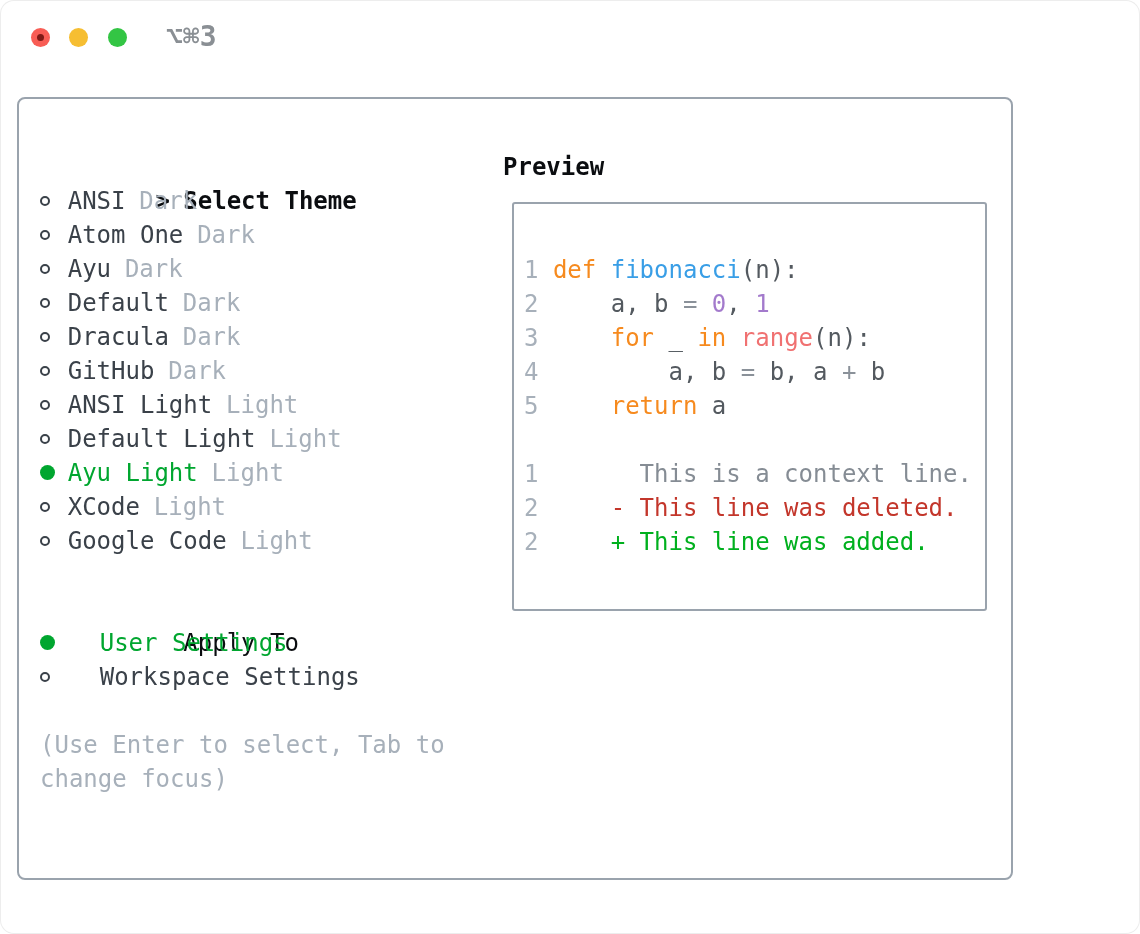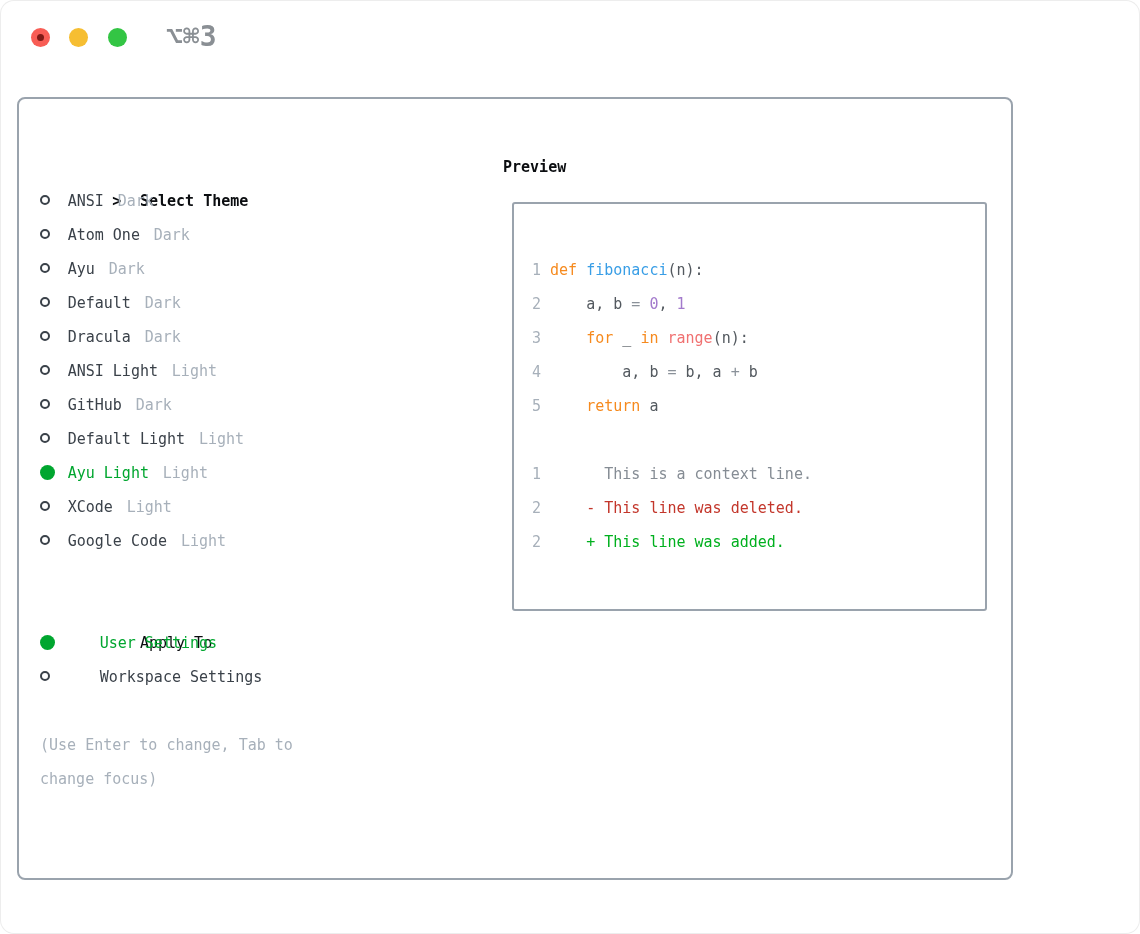--- a/index.html
+++ b/index.html
@@ -27,21 +27,21 @@
   .win-title {
     position: absolute; left: 166px; top: 21px; line-height: 32px;
     font-family: "DejaVu Sans Mono", "DejaVu Sans", monospace;
     font-size: 28px; font-weight: 700; color: var(--titleGray);
   }
   
   .panel {
     position: absolute; left: 17px; top: 97px; width: 996px; height: 783px;
     border: 2px solid var(--panelBorder); border-radius: 8px; background: #fff;
   }
-  .row { height: 34px; line-height: 34px; font-size: 15px; white-space: pre; }
+  .row { height: 34px; line-height: 34px; font-size: 24px; white-space: pre; }
   .left-col { position: absolute; left: 21px; top: 51px; }
   .cell { display: inline-block; width: 27.7px; }
   .hdr { font-weight: 700; color: var(--header); }
   .prompt { font-weight: 700; color: var(--header); }
   .name { color: var(--itemName); }
   .name.sel { color: var(--green); }
   .tag { color: var(--tag); padding-left: 13.85px; }
   .label { color: var(--itemName); margin-left: 32px; }
   .label.sel { color: var(--green); }
   .apply-hdr { color: var(--header); }
@@ -50,21 +50,21 @@
   .marker i {
     display: inline-block; width: 10px; height: 10px; border: 2px solid var(--itemName);
     border-radius: 50%; vertical-align: middle; margin-bottom: 3px;
   }
   .marker i.sel { width: 15px; height: 15px; border: none; background: var(--green); }
   
   .preview-hdr { position: absolute; left: 484px; top: 51px; font-weight: 700; color: var(--header); }
   .preview-box {
     position: absolute; left: 493px; top: 103px; width: 475px; height: 409px;
     border: 2px solid var(--panelBorder); border-radius: 3px;
-    padding: 49px 8px 0 18px; background: #fff; overflow: hidden;
+    padding: 49px 8px 0 10px; background: #fff; overflow: hidden;
   }
   .tok-ln  { color: var(--lineNum); }
   .tok-fg  { color: var(--codeFg); }
   .tok-kw  { color: var(--kw); }
   .tok-fn  { color: var(--fn); }
   .tok-pu  { color: var(--pu); }
   .tok-re  { color: var(--re); }
   .tok-op  { color: var(--op); }
   .tok-ctx { color: var(--ctx); }
   .tok-del { color: var(--del); }
@@ -90,42 +90,42 @@
       <div class="row">
         <span class="prompt cell">&gt;</span><span class="hdr">Select Theme</span>
       </div>
 
       <div id="theme-list">
           <div class="row"><span class="marker"><i></i></span><span class="name">ANSI</span><span class="tag">Dark</span></div>
           <div class="row"><span class="marker"><i></i></span><span class="name">Atom One</span><span class="tag">Dark</span></div>
           <div class="row"><span class="marker"><i></i></span><span class="name">Ayu</span><span class="tag">Dark</span></div>
           <div class="row"><span class="marker"><i></i></span><span class="name">Default</span><span class="tag">Dark</span></div>
           <div class="row"><span class="marker"><i></i></span><span class="name">Dracula</span><span class="tag">Dark</span></div>
+          <div class="row"><span class="marker"><i></i></span><span class="name">GitHub</span><span class="tag">Dark</span></div>
           <div class="row"><span class="marker"><i></i></span><span class="name">ANSI Light</span><span class="tag">Light</span></div>
-          <div class="row"><span class="marker"><i></i></span><span class="name">GitHub</span><span class="tag">Dark</span></div>
           <div class="row"><span class="marker"><i></i></span><span class="name">Default Light</span><span class="tag">Light</span></div>
           <div class="row"><span class="marker"><i class="sel"></i></span><span class="name sel">Ayu Light</span><span class="tag">Light</span></div>
           <div class="row"><span class="marker"><i></i></span><span class="name">XCode</span><span class="tag">Light</span></div>
           <div class="row"><span class="marker"><i></i></span><span class="name">Google Code</span><span class="tag">Light</span></div>
         </div>
 
       <div class="row"></div>
 
       <div class="row">
         <span class="cell"></span><span class="apply-hdr">Apply To</span>
       </div>
 
       <div id="apply-list">
           <div class="row"><span class="marker"><i class="sel"></i></span><span class="label sel">User Settings</span></div>
           <div class="row"><span class="marker"><i></i></span><span class="label">Workspace Settings</span></div>
         </div>
 
       <div class="row"></div>
 
-      <div class="row hint">(Use Enter to change, Tab to</div>
+      <div class="row hint">(Use Enter to select, Tab to</div>
       <div class="row hint">change focus)</div>
     </div>
 
     <div class="row preview-hdr">Preview</div>
 
     <div class="preview-box" id="preview-box">
         <div class="row"><span class="tok-ln">1</span><span class="tok-fg"> </span><span class="tok-kw">def</span><span class="tok-fg"> </span><span class="tok-fn">fibonacci</span><span class="tok-fg">(n):</span></div>
         <div class="row"><span class="tok-ln">2</span><span class="tok-fg">     a, b </span><span class="tok-op">=</span><span class="tok-fg"> </span><span class="tok-pu">0</span><span class="tok-fg">, </span><span class="tok-pu">1</span></div>
         <div class="row"><span class="tok-ln">3</span><span class="tok-fg">     </span><span class="tok-kw">for</span><span class="tok-fg"> _ </span><span class="tok-kw">in</span><span class="tok-fg"> </span><span class="tok-re">range</span><span class="tok-fg">(n):</span></div>
         <div class="row"><span class="tok-ln">4</span><span class="tok-fg">         a, b </span><span class="tok-op">=</span><span class="tok-fg"> b, a </span><span class="tok-op">+</span><span class="tok-fg"> b</span></div>

